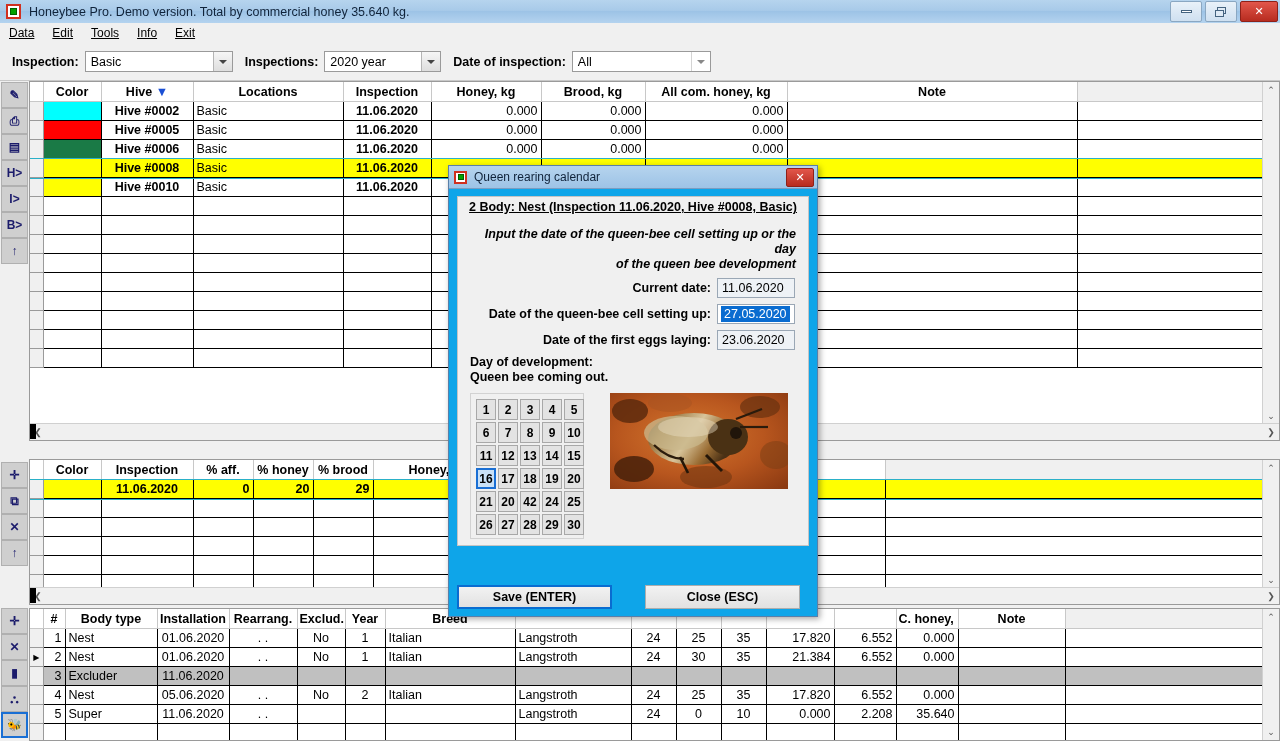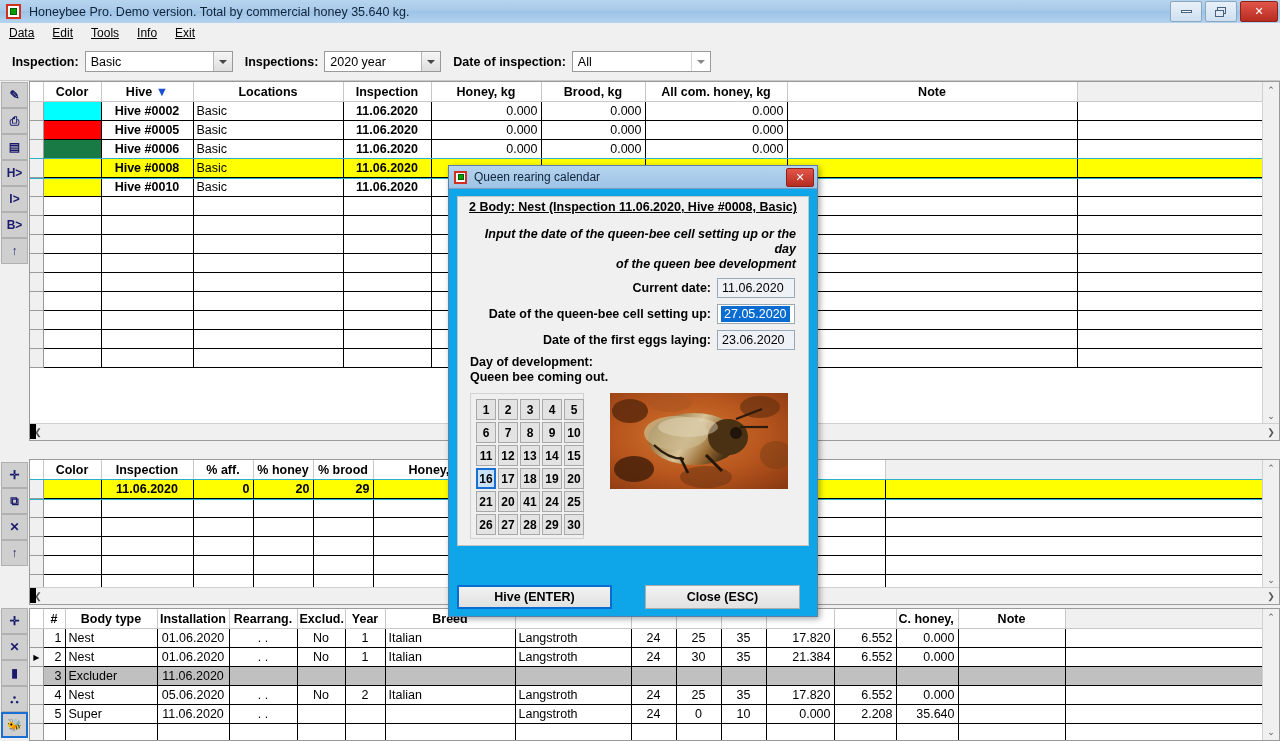--- a/index.html
+++ b/index.html
@@ -748,21 +748,21 @@
             <div class="day">13</div>
             <div class="day">14</div>
             <div class="day">15</div>
             <div class="day sel">16</div>
             <div class="day">17</div>
             <div class="day">18</div>
             <div class="day">19</div>
             <div class="day">20</div>
             <div class="day">21</div>
             <div class="day">20</div>
-            <div class="day">41</div>
+            <div class="day">42</div>
             <div class="day">24</div>
             <div class="day">25</div>
             <div class="day">26</div>
             <div class="day">27</div>
             <div class="day">28</div>
             <div class="day">29</div>
             <div class="day">30</div>
           </div>
       </div>
 
@@ -797,18 +797,18 @@
           <path d="M130 34 L158 34" stroke="#2a1b0c" stroke-width="2.2" fill="none"></path>
           <path d="M96 62 L112 78" stroke="#241608" stroke-width="3" fill="none"></path>
           <path d="M70 64 L78 80" stroke="#241608" stroke-width="2.6" fill="none"></path>
           <path d="M44 52 Q58 66 74 66" stroke="#2c1c0c" stroke-width="2.4" fill="none"></path>
           <ellipse cx="78" cy="34" rx="30" ry="10" fill="#e8ddc4" opacity=".45"></ellipse>
         </svg>
       </div>
     </div>
 
     <div class="dlgbtns">
-      <div class="dbtn def" style="width:155px;margin-left:0;">Hive (ENTER)</div>
+      <div class="dbtn def" style="width:155px;margin-left:0;">Save (ENTER)</div>
       <div class="dbtn" style="width:155px;margin-left:33px;">Close (ESC)</div>
     </div>
   </div>
 
 </div>
 
 </body></html>

